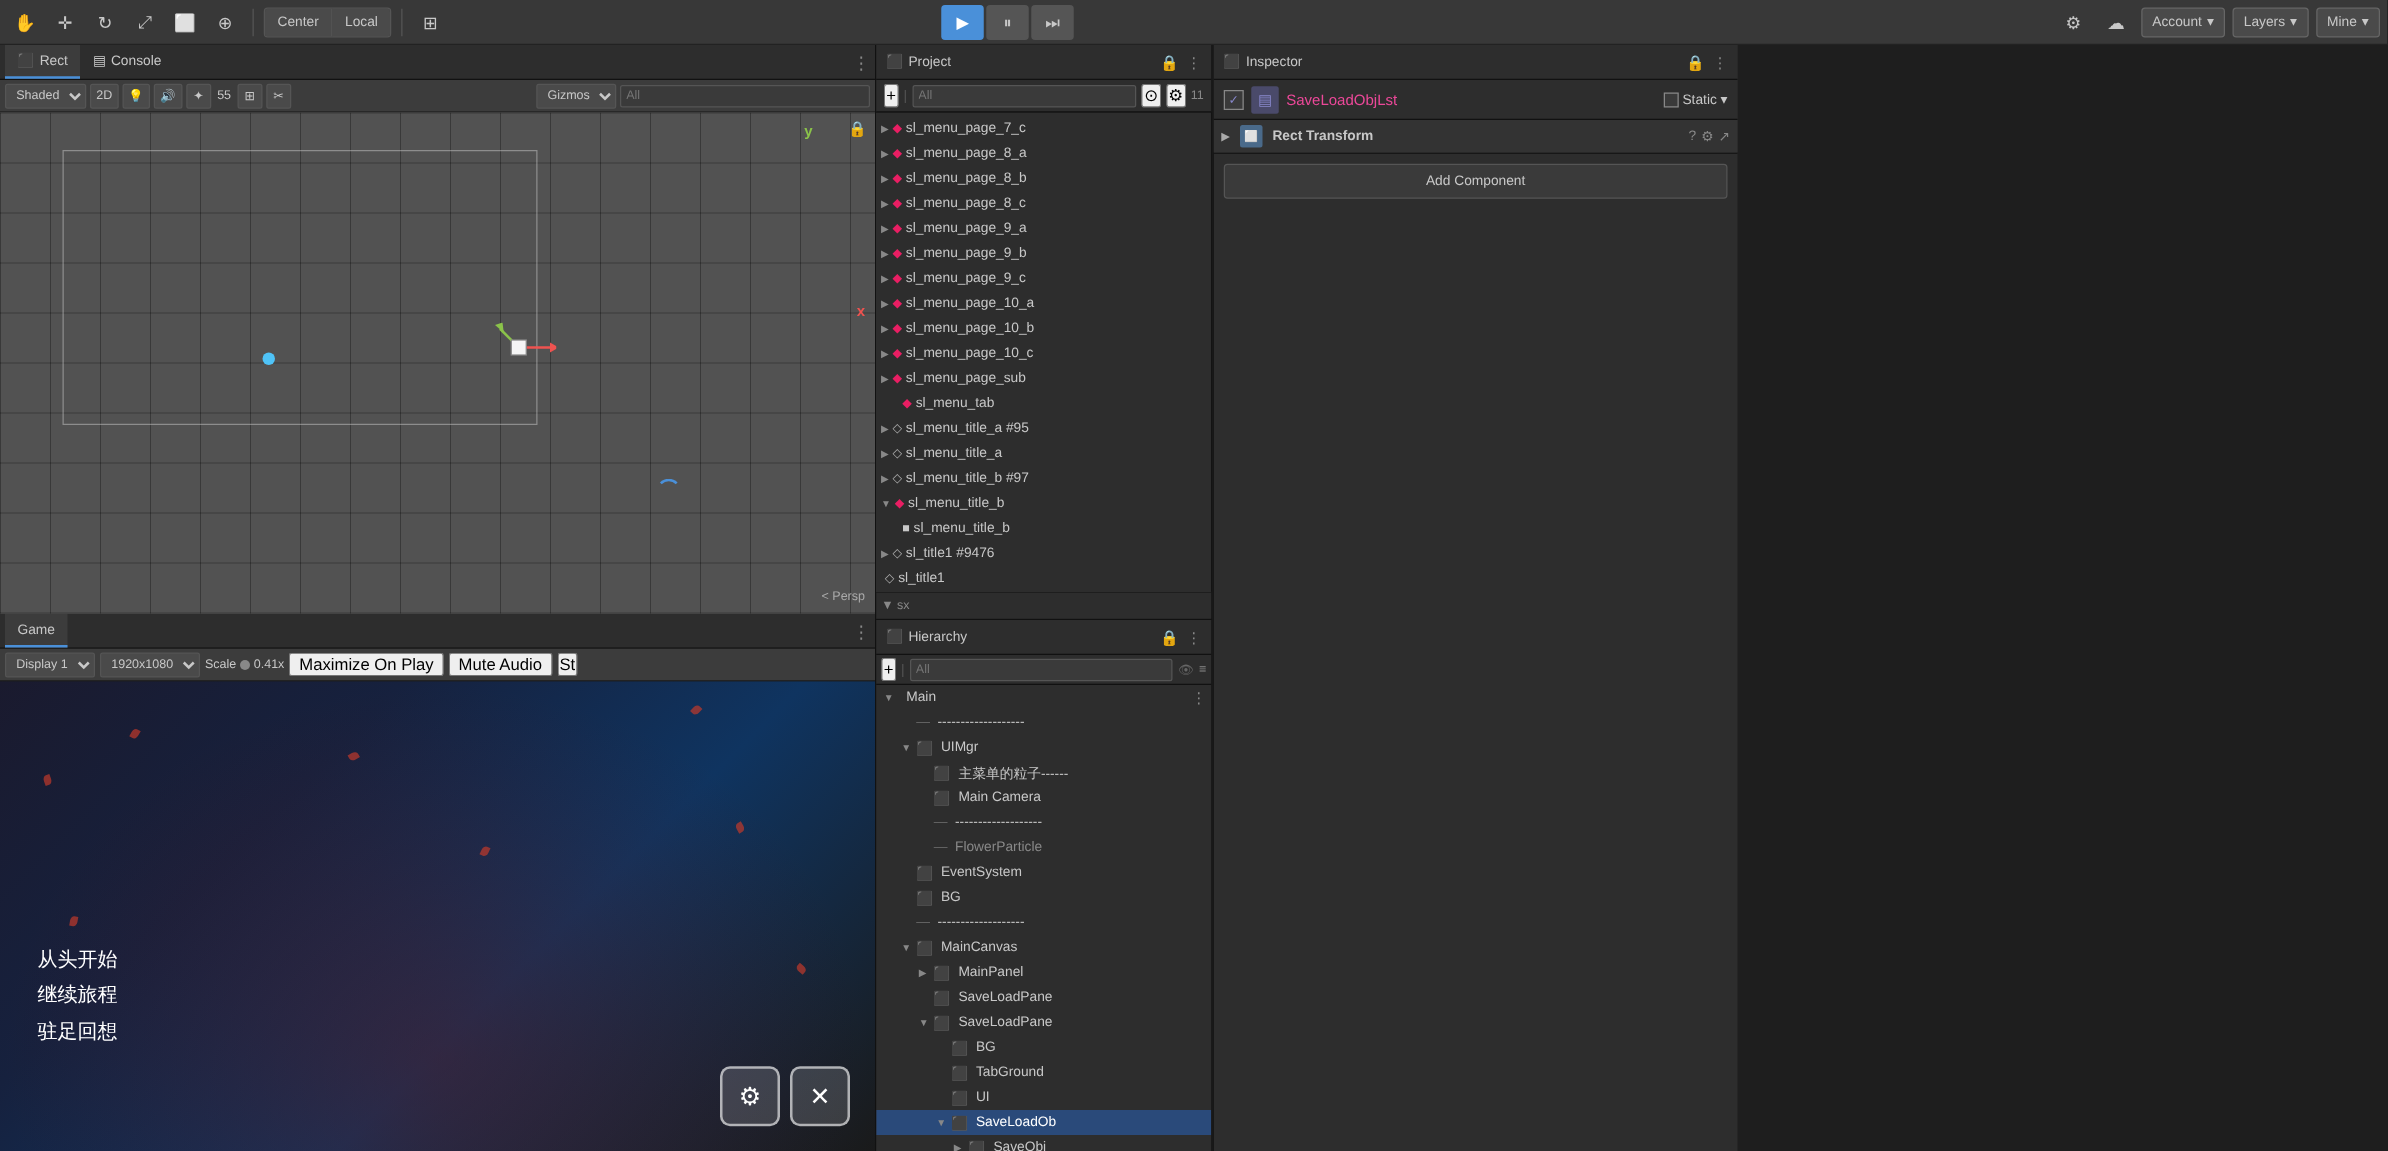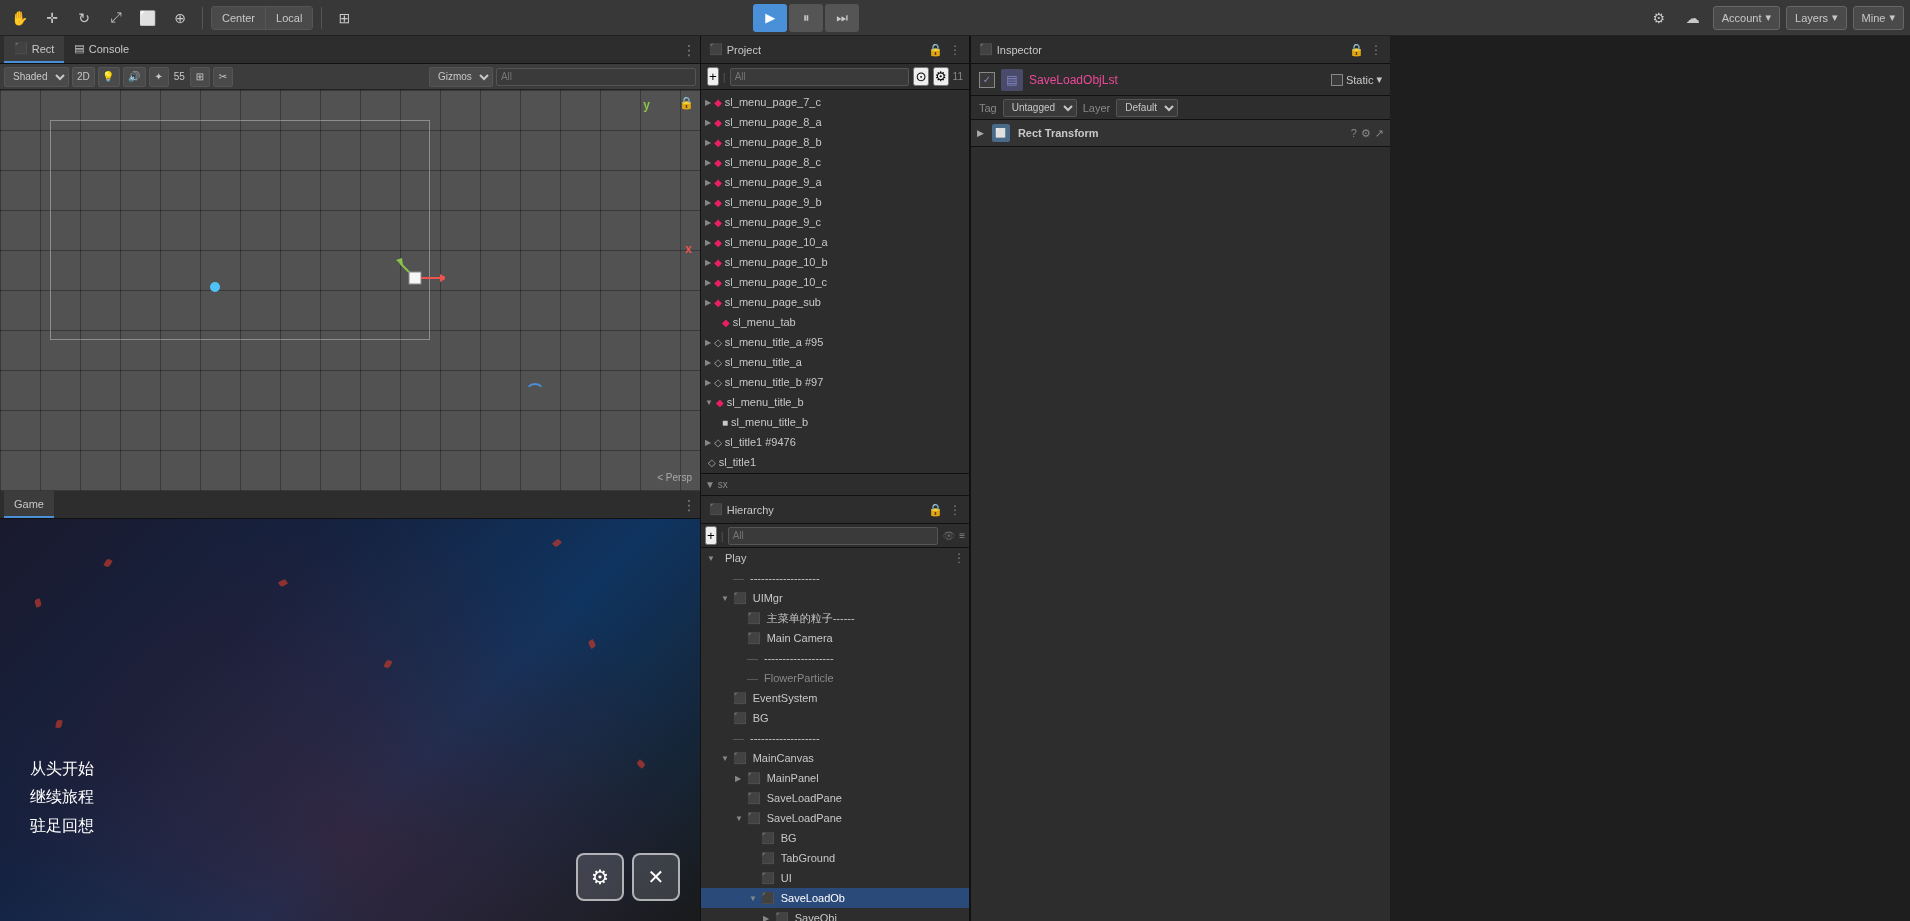--- a/index.html
+++ b/index.html
@@ -584,20 +584,36 @@
 
     <div class="game-panel">
 
       <div class="panel-tabs">
         <div class="panel-tab active">
           <span>Game</span>
         </div>
         <button class="panel-more">⋮</button>
       </div>
 
+      <div class="game-toolbar">
+        <select>
+          <option>Display 1</option>
+        </select>
+        <select>
+          <option>1920x1080</option>
+        </select>
+        <div class="scale-slider">
+          <span>Scale</span>
+          <div class="scale-dot"></div>
+          <span>0.41x</span>
+        </div>
+        <button class="tb-btn" style="width:auto;padding:0 6px;">Maximize On Play</button>
+        <button class="tb-btn" style="width:auto;padding:0 6px;">Mute Audio</button>
+        <button class="tb-btn">St</button>
+      </div>
 
       <div class="game-view">
         <div class="game-bg">
           <div class="anime-figure"></div>
 
           <div class="petals">
             <div class="petal" style="top:10%;left:15%;transform:rotate(30deg);"></div>
             <div class="petal" style="top:20%;left:5%;transform:rotate(-20deg);"></div>
             <div class="petal" style="top:5%;right:20%;transform:rotate(45deg);"></div>
             <div class="petal" style="top:30%;right:15%;transform:rotate(-30deg);"></div>
@@ -765,21 +781,21 @@
         <span style="color:#555">|</span>
         <input type="text" class="hier-search" placeholder="All" style="">
         <span class="eye-icon">👁</span>
         <span style="font-size:10px;color:#888;">≡</span>
       </div>
 
       <div class="hier-list" id="hier-list-container">
       <div class="hier-item" style="padding-left: 6px;">
             <span class="h-arrow">▼</span>
             <span style="margin-right: 4px; font-size: 11px;"></span>
-            <span>Play</span>
+            <span>Main</span>
             <span style="margin-left: auto; color: rgb(136, 136, 136); font-size: 12px;">⋮</span>
           </div>
           <div class="hier-item" style="padding-left: 20px;">
             <span class="h-arrow" style="width: 10px; display: inline-block;"></span>
             <span style="margin-right: 4px; font-size: 11px; color: rgb(102, 102, 102);">—</span>
             <span>-------------------</span>
           </div>
           <div class="hier-item" style="padding-left: 20px;">
             <span class="h-arrow">▼</span>
             <span style="margin-right: 4px; font-size: 11px; color: rgb(91, 160, 208);">⬛</span>
@@ -886,41 +902,34 @@
       </div>
       <div class="obj-icon">▤</div>
       <span class="obj-name">SaveLoadObjLst</span>
       <div class="static-checkbox">
         <div class="checkbox-box"></div>
         <span>Static</span>
         <span>▾</span>
       </div>
     </div>
 
-    <div class="insp-tag-row">
-      <span class="insp-label">Tag</span>
-      <select class="insp-dropdown">
-        <option>Untagged</option>
-      </select>
-      <span class="insp-label">Layer</span>
-      <select class="insp-dropdown">
-        <option>Default</option>
-      </select>
-    </div>
 
     <div class="insp-section">
       <div class="insp-section-header">
         <span style="color:#aaa;font-size:9px;margin-right:4px;">▶</span>
         <div style="width:18px;height:18px;background:#4a6a8a;border-radius:2px;display:flex;align-items:center;justify-content:center;margin-right:4px;">
           <span style="font-size:9px;color:white;">⬜</span>
         </div>
         <span class="insp-section-title">Rect Transform</span>
         <div class="insp-section-icons">
           <span class="insp-section-icon">?</span>
           <span class="insp-section-icon">⚙</span>
           <span class="insp-section-icon">↗</span>
         </div>
       </div>
     </div>
 
+    <div class="add-component-btn">
+      <span>Add Component</span>
+    </div>
   </div>
 
 </div>
 
 </body></html>

